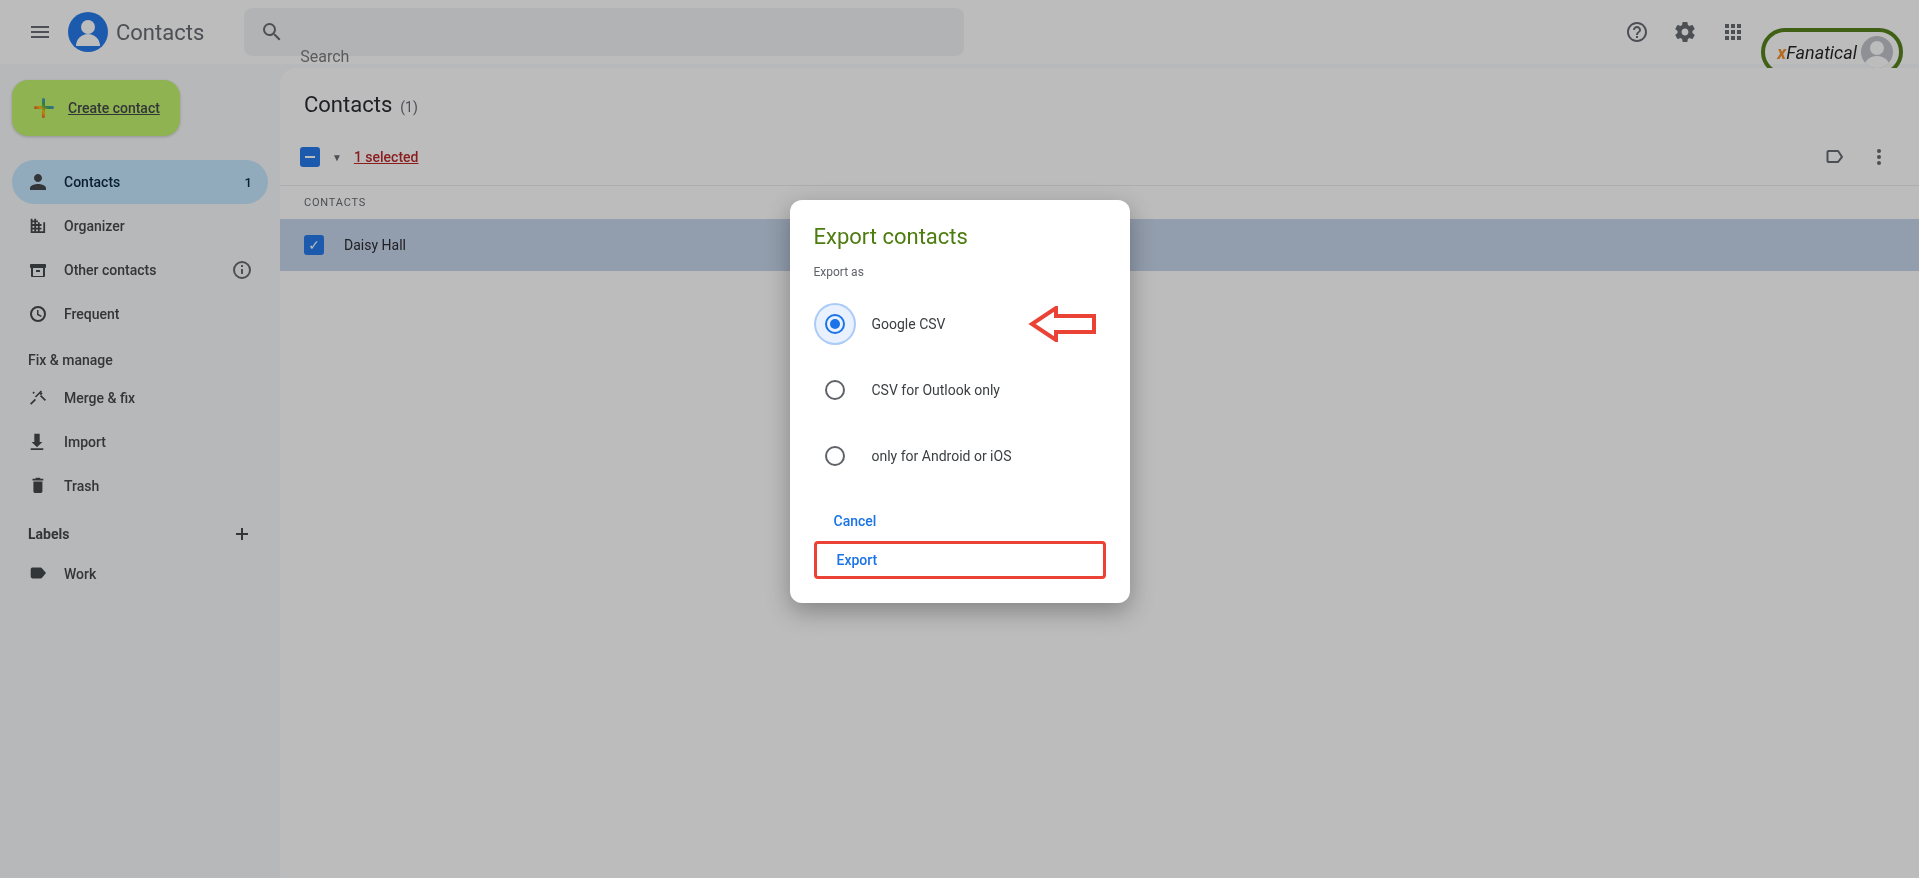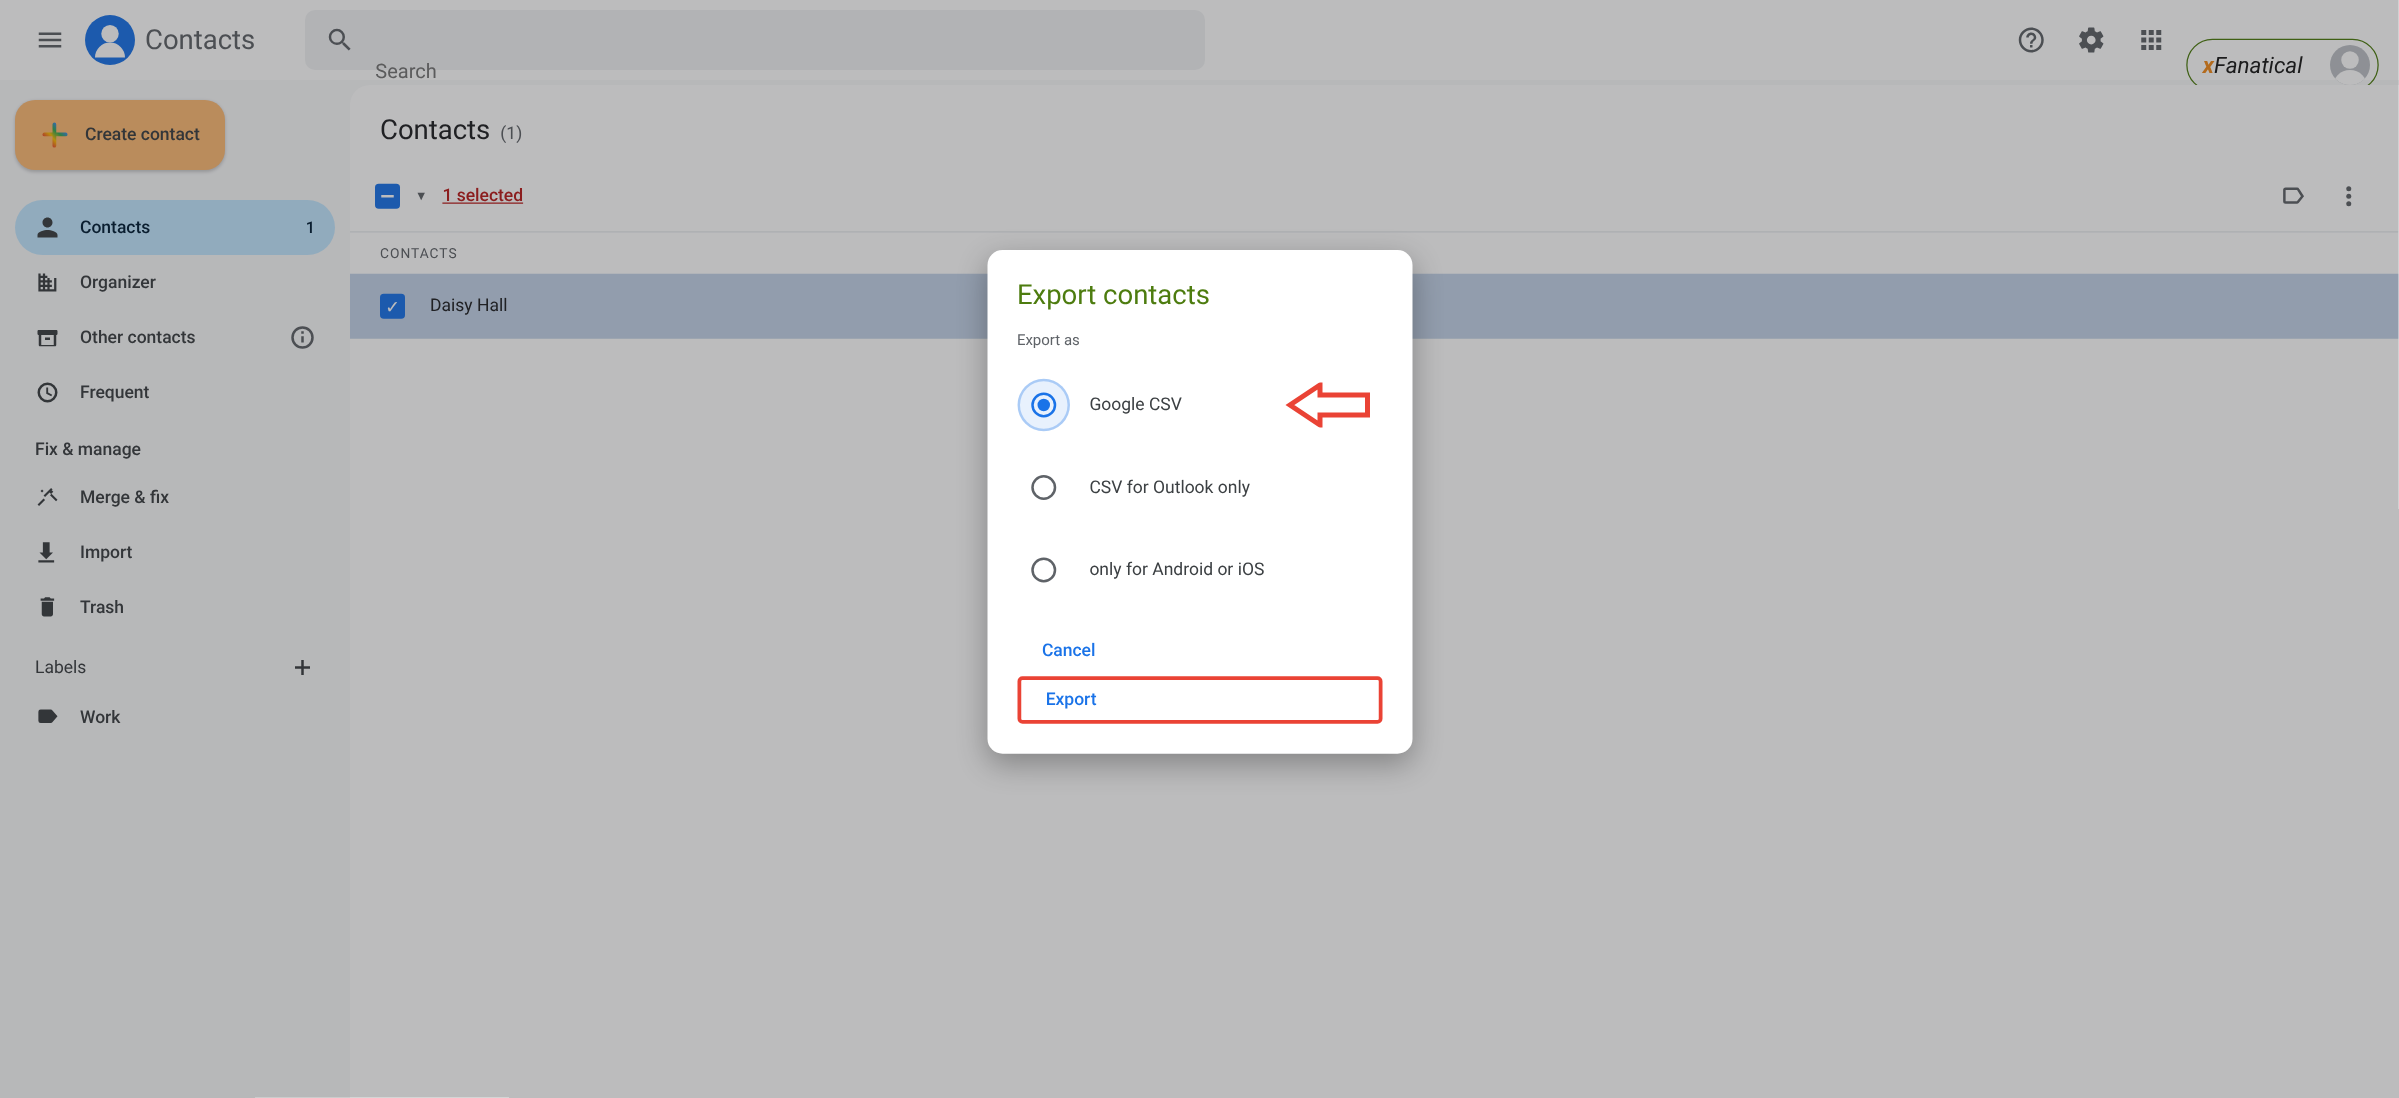--- a/index.html
+++ b/index.html
@@ -13,43 +13,43 @@
     .menu-btn { width: 48px; height: 48px; border-radius: 50%; display: flex; align-items: center; justify-content: center; cursor: pointer; }
     .logo-wrap { display: flex; align-items: center; gap: 8px; margin-left: 4px; margin-right: 40px; }
     .logo-circle { width: 40px; height: 40px; background: #1a73e8; border-radius: 50%; position: relative; display: flex; align-items: center; justify-content: center; }
     .logo-person { width: 14px; height: 14px; background: #fff; border-radius: 50%; position: absolute; top: 8px; }
     .logo-body { width: 24px; height: 12px; background: #fff; border-radius: 12px 12px 0 0; position: absolute; bottom: 6px; }
     .logo-text { font-size: 22px; color: #5f6368; font-weight: 400; }
     .search-bar { flex: 1; max-width: 720px; height: 48px; background: #f1f3f4; border-radius: 8px; display: flex; align-items: center; padding: 0 16px; gap: 16px; }
     .search-bar input { flex: 1; border: none; background: transparent; font-size: 16px; color: #5f6368; outline: none; margin-top: 48px; }
     .header-right { margin-left: auto; display: flex; align-items: center; gap: 8px; }
     .icon-btn { width: 40px; height: 40px; border-radius: 50%; display: flex; align-items: center; justify-content: center; cursor: pointer; }
-    .account-chip { display: flex; align-items: center; gap: 22px; border: 1px solid #4d7c0f; border-radius: 24px; padding: 4px 6px 4px 12px; cursor: pointer; margin-top: 40px; }
+    .account-chip { display: flex; align-items: center; gap: 4px; border: 4px solid #4d7c0f; border-radius: 24px; padding: 4px 6px 4px 12px; cursor: pointer; margin-top: 40px; }
     .brand-x { color: #f28b1c; font-weight: 700; font-style: italic; font-size: 18px; }
     .brand-rest { color: #1a1a1a; font-style: italic; font-size: 18px; }
     .avatar { width: 32px; height: 32px; background: #bdc1c6; border-radius: 50%; position: relative; overflow: hidden; }
     .avatar::before { content:''; position:absolute; width:14px; height:14px; background:#fff; border-radius:50%; top:5px; left:9px; }
     .avatar::after { content:''; position:absolute; width:28px; height:16px; background:#fff; border-radius:14px 14px 0 0; bottom:-4px; left:2px; }
     
     
     .body { display: flex; height: calc(100% - 64px); }
     .sidebar { width: 280px; padding: 16px 12px; }
-    .create-btn { display: inline-flex; align-items: center; gap: 12px; padding: 16px 20px; border-radius: 16px; box-shadow: 0 1px 3px rgba(0,0,0,0.2); background: #fdba74; font-size: 14px; color: #3c4043; font-weight: 500; cursor: pointer; margin-bottom: 24px; }
+    .create-btn { display: inline-flex; align-items: center; gap: 12px; padding: 16px 20px; border-radius: 16px; box-shadow: 0 1px 3px rgba(0,0,0,0.2); background: #bef264; font-size: 14px; color: #3c4043; font-weight: 500; cursor: pointer; margin-bottom: 24px; text-decoration: underline; }
     .plus-icon { width: 24px; height: 24px; position: relative; }
     .plus-icon::before, .plus-icon::after { content:''; position:absolute; background: linear-gradient(45deg,#ea4335,#fbbc04,#34a853,#4285f4); }
     .plus-icon::before { width: 20px; height: 3px; top: 10px; left: 2px; border-radius: 2px; }
     .plus-icon::after { width: 3px; height: 20px; top: 2px; left: 10px; border-radius: 2px; }
     
     .nav-item { display: flex; align-items: center; gap: 16px; height: 44px; padding: 0 16px; border-radius: 22px; color: #3c4043; font-size: 14px; font-weight: 500; cursor: pointer; }
     .nav-item.active { background: #c2e7ff; color: #001d35; }
     .nav-item .count { margin-left: auto; font-size: 13px; }
     .nav-item .info-trail { margin-left: auto; }
     .section-title { font-size: 14px; color: #3c4043; font-weight: 500; padding: 16px 16px 8px; }
     .labels-head { display: flex; align-items: center; justify-content: space-between; padding: 16px 16px 8px; }
-    .labels-head span { font-size: 14px; color: #3c4043; font-weight: 400; }
+    .labels-head span { font-size: 14px; color: #3c4043; font-weight: 700; }
     
     .main { flex: 1; background: #fff; border-radius: 16px 0 0 0; margin-top: 4px; overflow: hidden; }
     .page-head { padding: 24px 24px 12px; display: flex; align-items: baseline; gap: 8px; }
     .page-title { font-size: 22px; color: #202124; }
     .page-count { font-size: 14px; color: #5f6368; }
     .toolbar { display: flex; align-items: center; padding: 8px 20px; gap: 12px; }
     .select-box { width: 20px; height: 20px; background: #1a73e8; border-radius: 3px; display: flex; align-items: center; justify-content: center; }
     .select-dash { width: 10px; height: 2px; background: #fff; }
     .dropdown-arrow { color: #5f6368; font-size: 10px; cursor: pointer; }
     .selected-text { color: #b91c1c; font-size: 14px; font-weight: 500; text-decoration: underline; }

